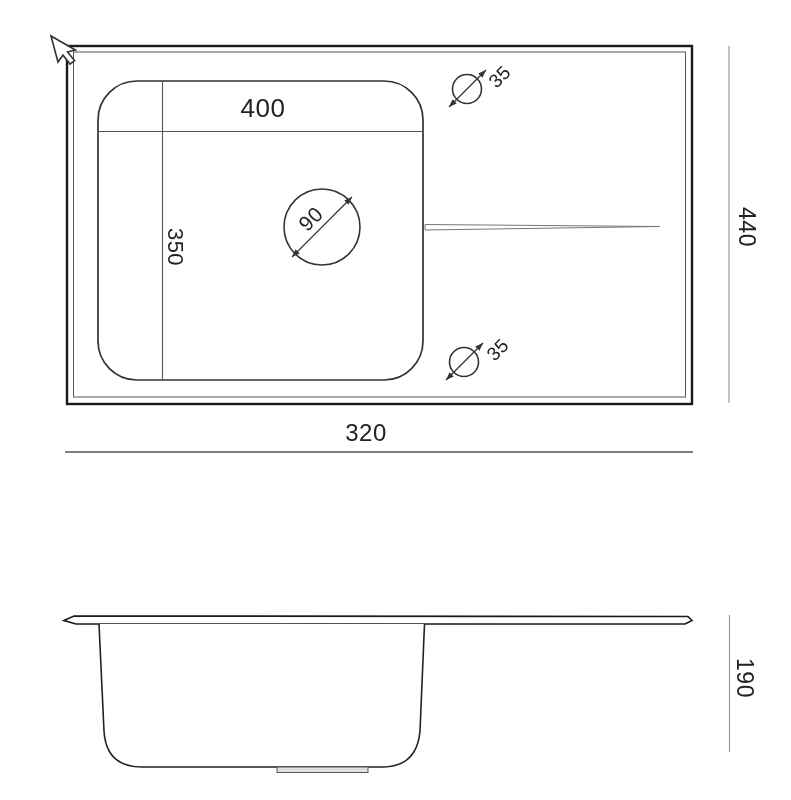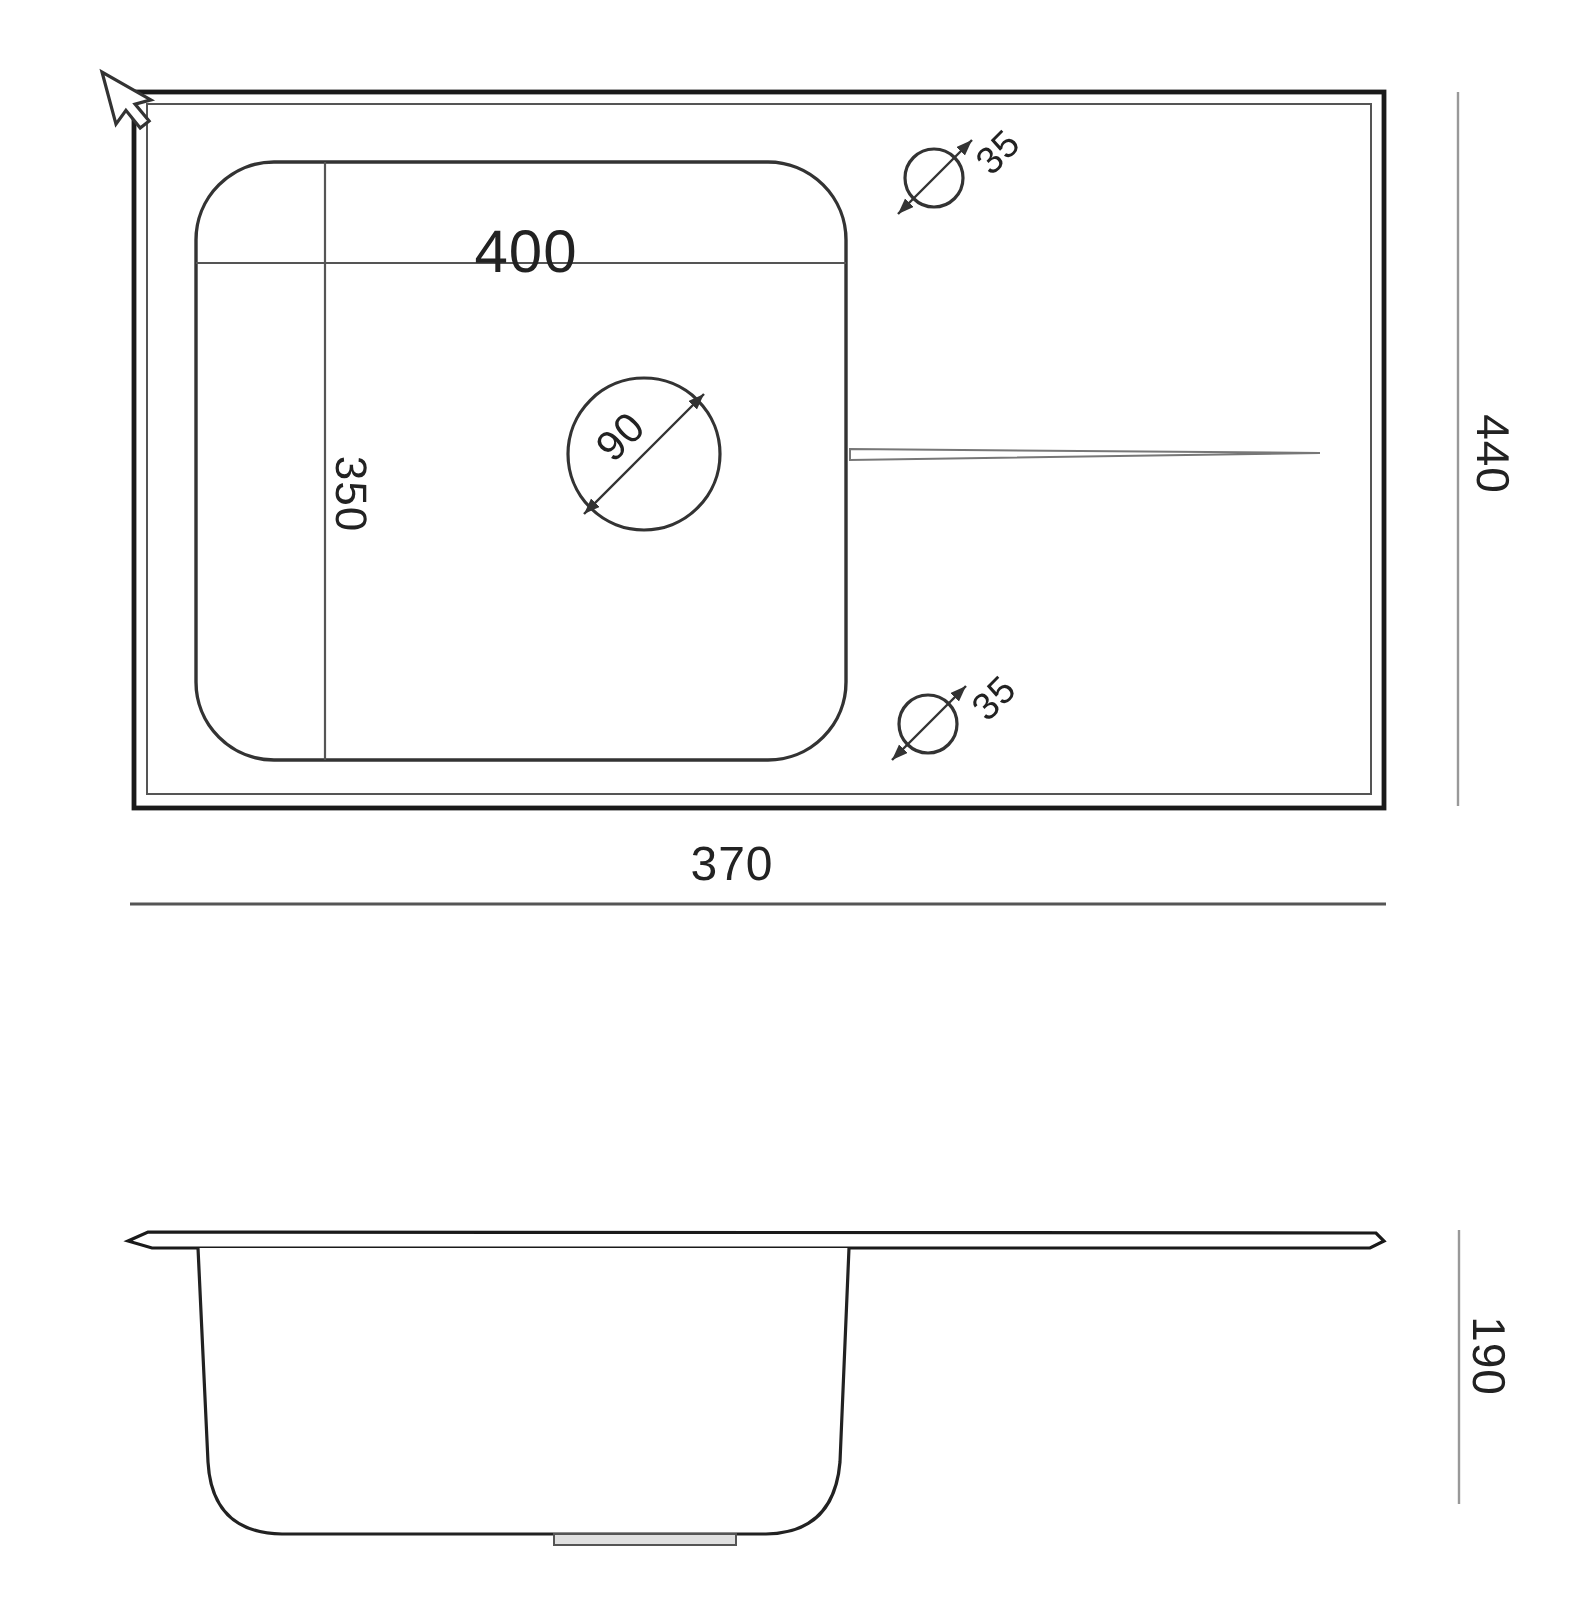--- a/index.html
+++ b/index.html
@@ -23,21 +23,21 @@
     height: 800px;
   }
   .dim-label {
     position: absolute;
     color: #222222;
     white-space: nowrap;
     transform: translate(-50%, -50%);
     letter-spacing: 0.5px;
     user-select: none;
   }
-  .lbl-400   { left: 263px; top: 127px; font-size: 30px; }
+  .lbl-400   { left: 263px; top: 108px; font-size: 26px; }
   .lbl-350   { left: 175px; top: 247px; font-size: 22px; transform: translate(-50%,-50%) rotate(90deg); }
   .lbl-90    { left: 311px; top: 219px; font-size: 21px; transform: translate(-50%,-50%) rotate(-45deg); }
   .lbl-35t   { left: 500px; top: 77px;  font-size: 19px; transform: translate(-50%,-50%) rotate(-45deg); }
   .lbl-35b   { left: 498px; top: 350px; font-size: 19px; transform: translate(-50%,-50%) rotate(-45deg); }
   .lbl-770   { left: 366px; top: 433px; font-size: 24px; }
   .lbl-440   { left: 746px; top: 227px; font-size: 23px; transform: translate(-50%,-50%) rotate(90deg); }
   .lbl-190   { left: 744px; top: 678px; font-size: 23px; transform: translate(-50%,-50%) rotate(90deg); }
 </style>
 </head>
 <body>
@@ -89,17 +89,17 @@
     <g transform="translate(51,36) rotate(-15)">
       <polygon points="0,0 0,27 6.6,21.6 11.2,32 16.4,29.8 11.8,19.8 20,19.8" fill="#ffffff" stroke="#333333" stroke-width="1.6"></polygon>
     </g>
   </svg>
 
   <div class="dim-label lbl-400">400</div>
   <div class="dim-label lbl-350">350</div>
   <div class="dim-label lbl-90">90</div>
   <div class="dim-label lbl-35t">35</div>
   <div class="dim-label lbl-35b">35</div>
-  <div class="dim-label lbl-770">370</div>
+  <div class="dim-label lbl-770">320</div>
   <div class="dim-label lbl-440">440</div>
   <div class="dim-label lbl-190">190</div>
 
 </div>
 
 </body></html>

